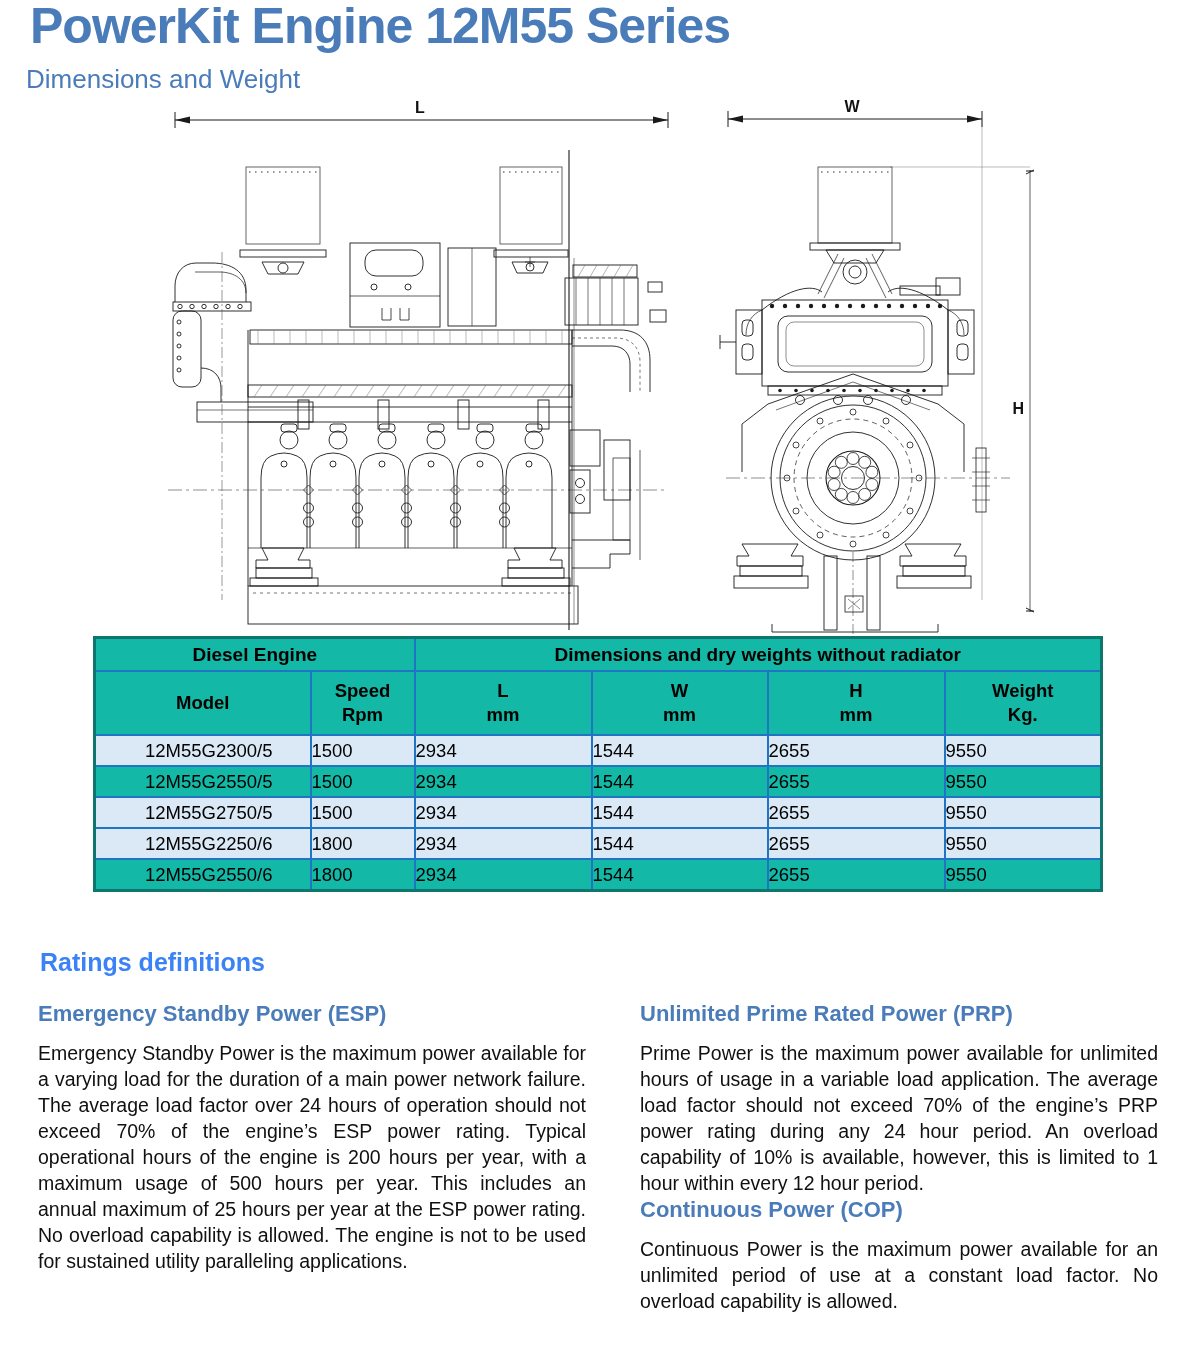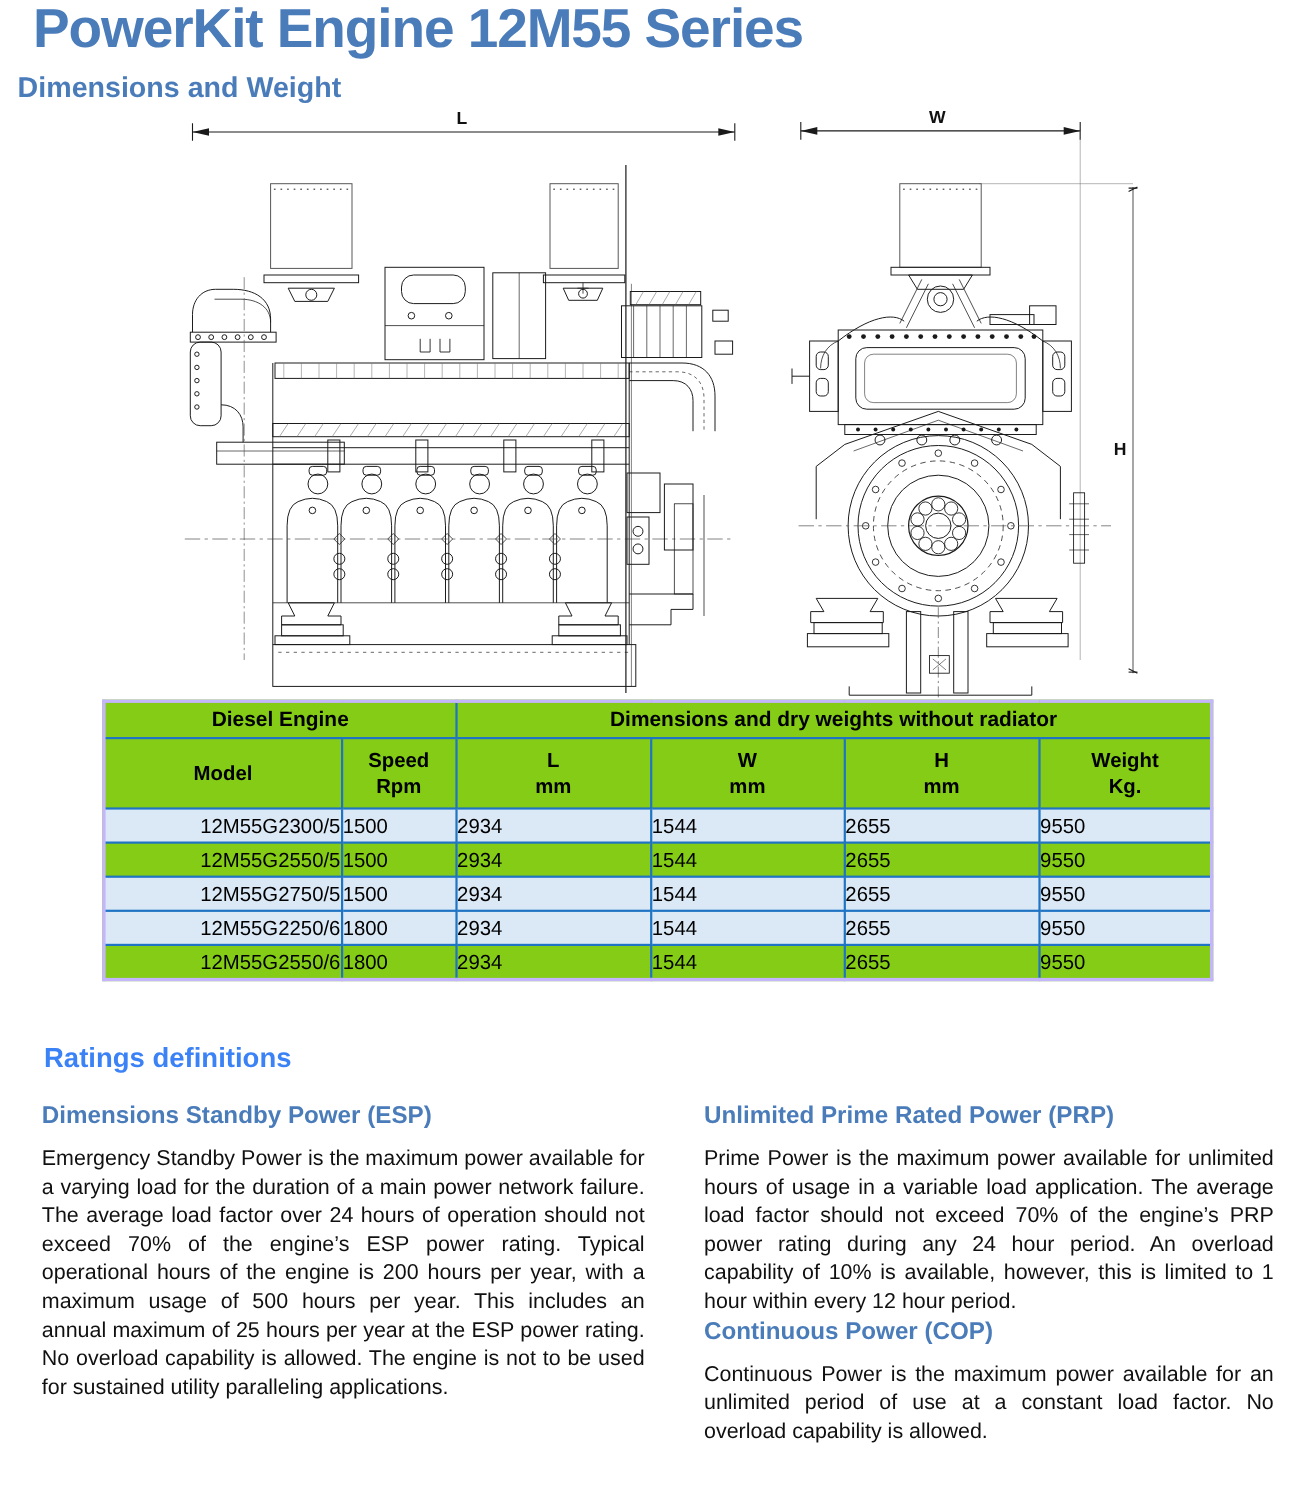--- a/index.html
+++ b/index.html
@@ -5,39 +5,39 @@
   html,body{margin:0;padding:0;}
   body{
     width:1180px;height:1360px;background:#ffffff;position:relative;overflow:hidden;
     font-family:"Liberation Sans",sans-serif;color:#000;
   }
   .page-title{
     position:absolute;left:30px;top:0px;font-size:50px;line-height:52px;
     font-weight:bold;color:#4a7cba;letter-spacing:-1px;white-space:nowrap;
   }
   .page-subtitle{
-    position:absolute;left:16px;top:64px;font-size:26px;line-height:30px;
-    font-weight:bold;color:#4a7cba;white-space:nowrap;
+    position:absolute;left:26px;top:64px;font-size:26px;line-height:30px;
+    font-weight:normal;color:#4a7cba;white-space:nowrap;
   }
   svg.drawings{position:absolute;left:0;top:95px;}
 
   table.spec{
     position:absolute;left:93px;top:636px;width:1007px;
     border-collapse:collapse;table-layout:fixed;
-    font-size:18.5px;color:#000;background:#84cc16;
-    border:3px solid #c4b5fd;
+    font-size:18.5px;color:#000;background:#14b8a6;
+    border:3px solid #0f766e;
   }
   table.spec th, table.spec td{
     border:2px solid #1f74c4;padding:0;vertical-align:middle;
   }
   table.spec th{font-weight:bold;text-align:center;}
   tr.group-row th{height:31px;font-size:19px;}
   tr.colhead-row th{height:62px;line-height:24px;}
   tr.data-row td{height:29px;text-align:left;font-weight:normal;}
-  tr.data-row td.model{text-align:right;padding-left:12px;margin-left:44px;}
+  tr.data-row td.model{text-align:center;padding-left:12px;margin-left:44px;}
   tr.stripe td{background:#dbe9f6;}
 
   .ratings-heading{
     position:absolute;left:40px;top:948px;font-size:25px;
     font-weight:bold;color:#3b82f6;white-space:nowrap;
   }
   .ratings-cols{
     position:absolute;left:38px;top:1000px;width:1120px;display:flex;gap:54px;
   }
   .rat-col-left{width:548px;flex:none;}
@@ -429,21 +429,21 @@
     <td>2655</td>
     <td>9550</td>
   </tr>
 </tbody>
   </table>
 
 <div class="ratings-heading">Ratings definitions</div>
 
 <div class="ratings-cols">
   <div class="rat-col-left">
-    <div class="rat-title">Dimensions Standby Power (ESP)</div>
+    <div class="rat-title">Emergency Standby Power (ESP)</div>
     <p class="rat-body">Emergency Standby Power is the maximum power available for a varying load for the duration of a main power network failure. The average load factor over 24 hours of operation should not exceed 70% of the engine’s ESP power rating. Typical operational hours of the engine is 200 hours per year, with a maximum usage of 500 hours per year. This includes an annual maximum of 25 hours per year at the ESP power rating. No overload capability is allowed. The engine is not to be used for sustained utility paralleling applications.</p>
   </div>
   <div class="rat-col-right">
     <div class="rat-title">Unlimited Prime Rated Power (PRP)</div>
     <p class="rat-body">Prime Power is the maximum power available for unlimited hours of usage in a variable load application. The average load factor should not exceed 70% of the engine’s PRP power rating during any 24 hour period. An overload capability of 10% is available, however, this is limited to 1 hour within every 12 hour period.</p>
     <div class="rat-title cop">Continuous Power (COP)</div>
     <p class="rat-body">Continuous Power is the maximum power available for an unlimited period of use at a constant load factor. No overload capability is allowed.</p>
   </div>
 </div>
 

